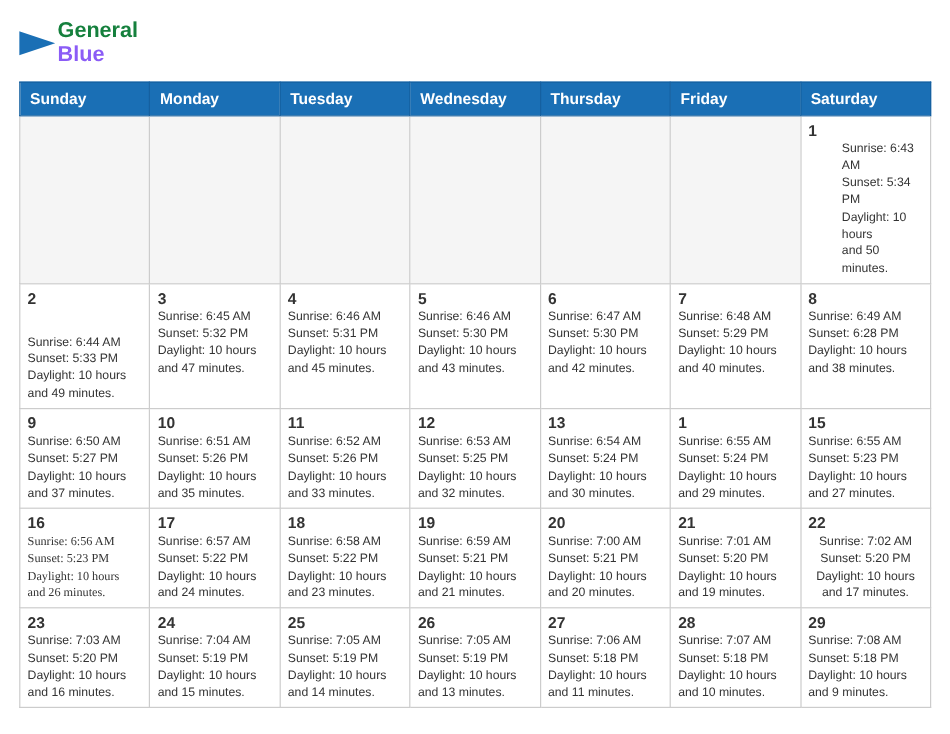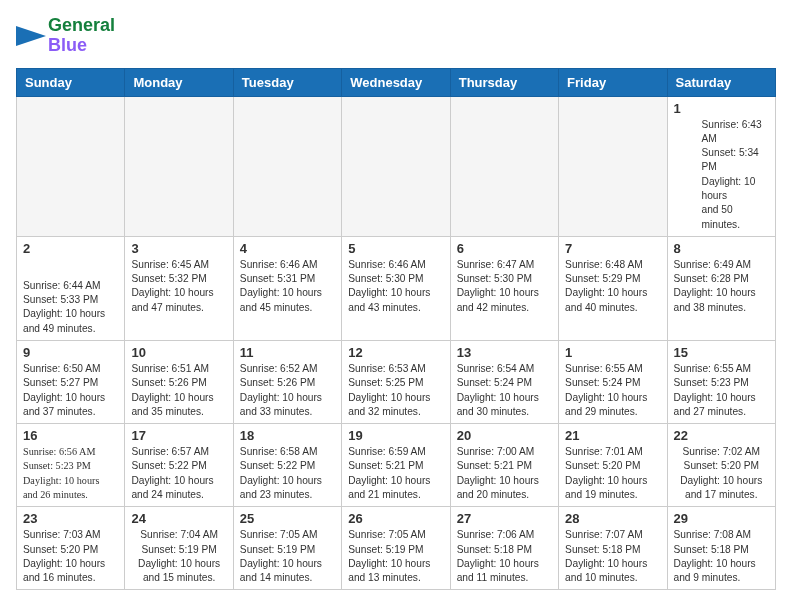--- a/index.html
+++ b/index.html
@@ -271,21 +271,21 @@
       <tr>
         <td>
           <div class="day-number">23</div>
           <div class="day-info" style="white-space: pre-line;">Sunrise: 7:03 AM
 Sunset: 5:20 PM
 Daylight: 10 hours
 and 16 minutes.</div>
         </td>
         <td>
           <div class="day-number">24</div>
-          <div class="day-info" style="white-space: pre-line; text-align: center;">Sunrise: 7:04 AM
+          <div class="day-info" style="white-space: pre-line;">Sunrise: 7:04 AM
 Sunset: 5:19 PM
 Daylight: 10 hours
 and 15 minutes.</div>
         </td>
         <td>
           <div class="day-number">25</div>
           <div class="day-info" style="white-space: pre-line;">Sunrise: 7:05 AM
 Sunset: 5:19 PM
 Daylight: 10 hours
 and 14 minutes.</div>

